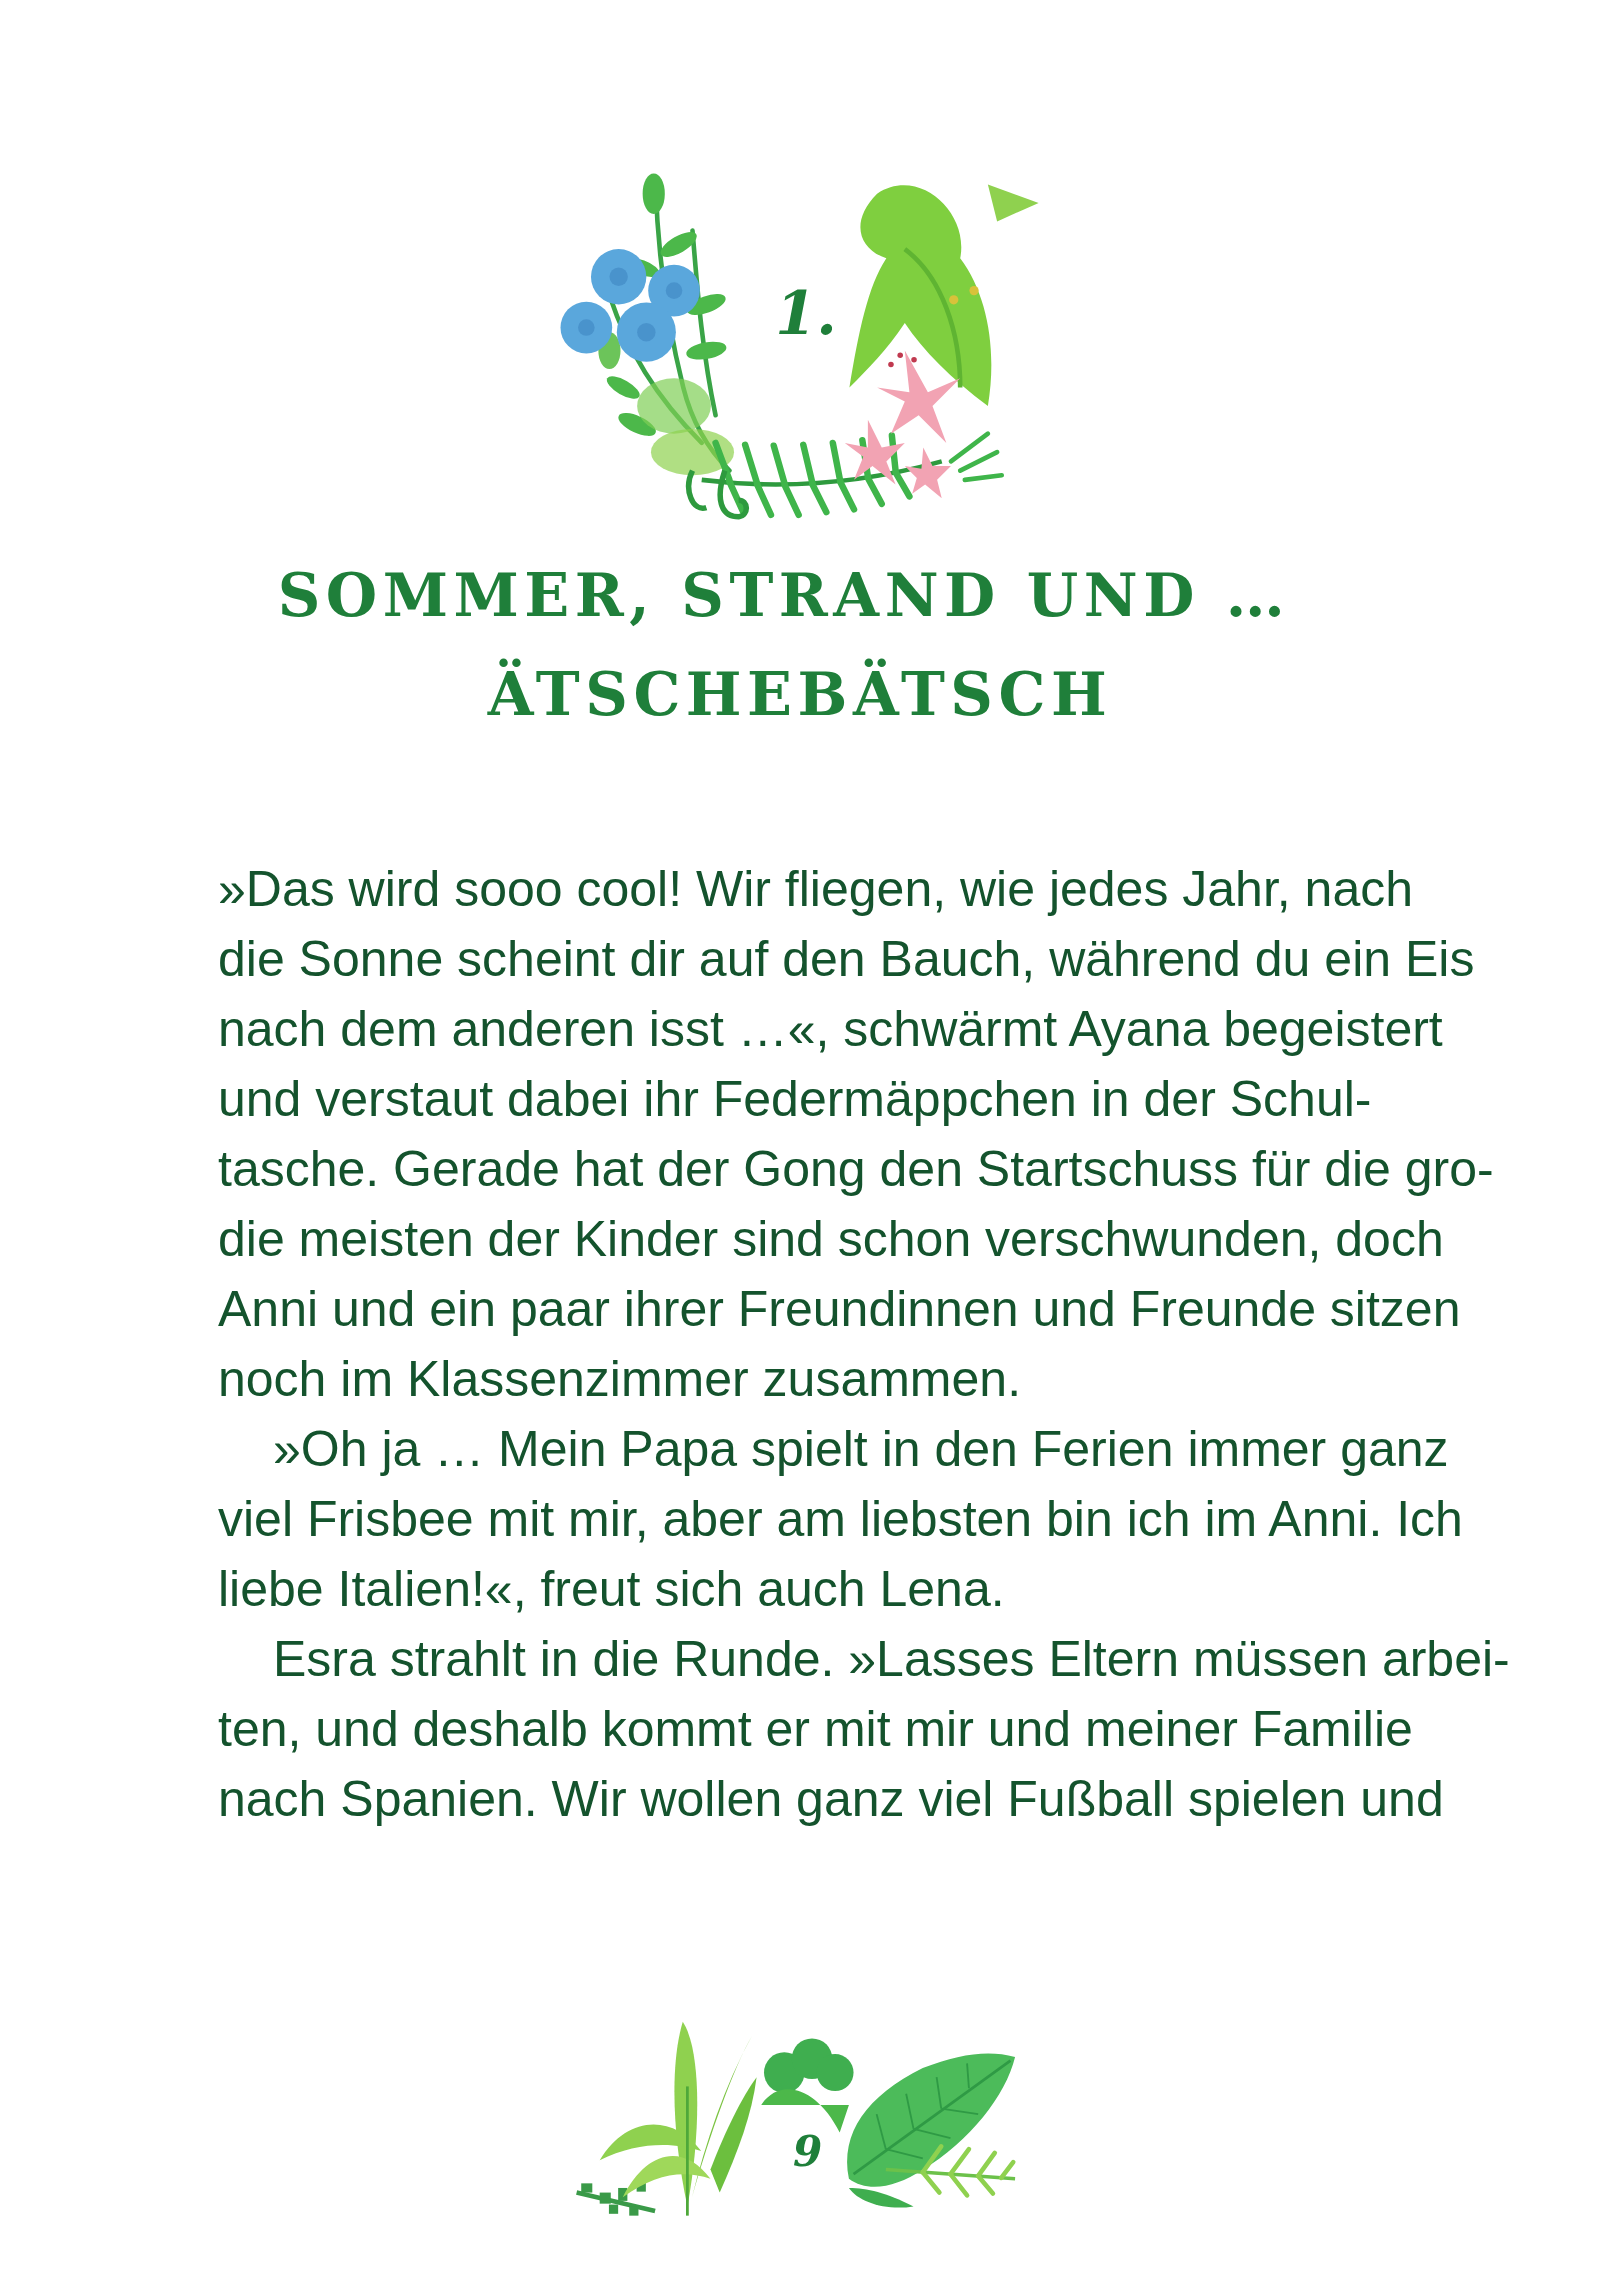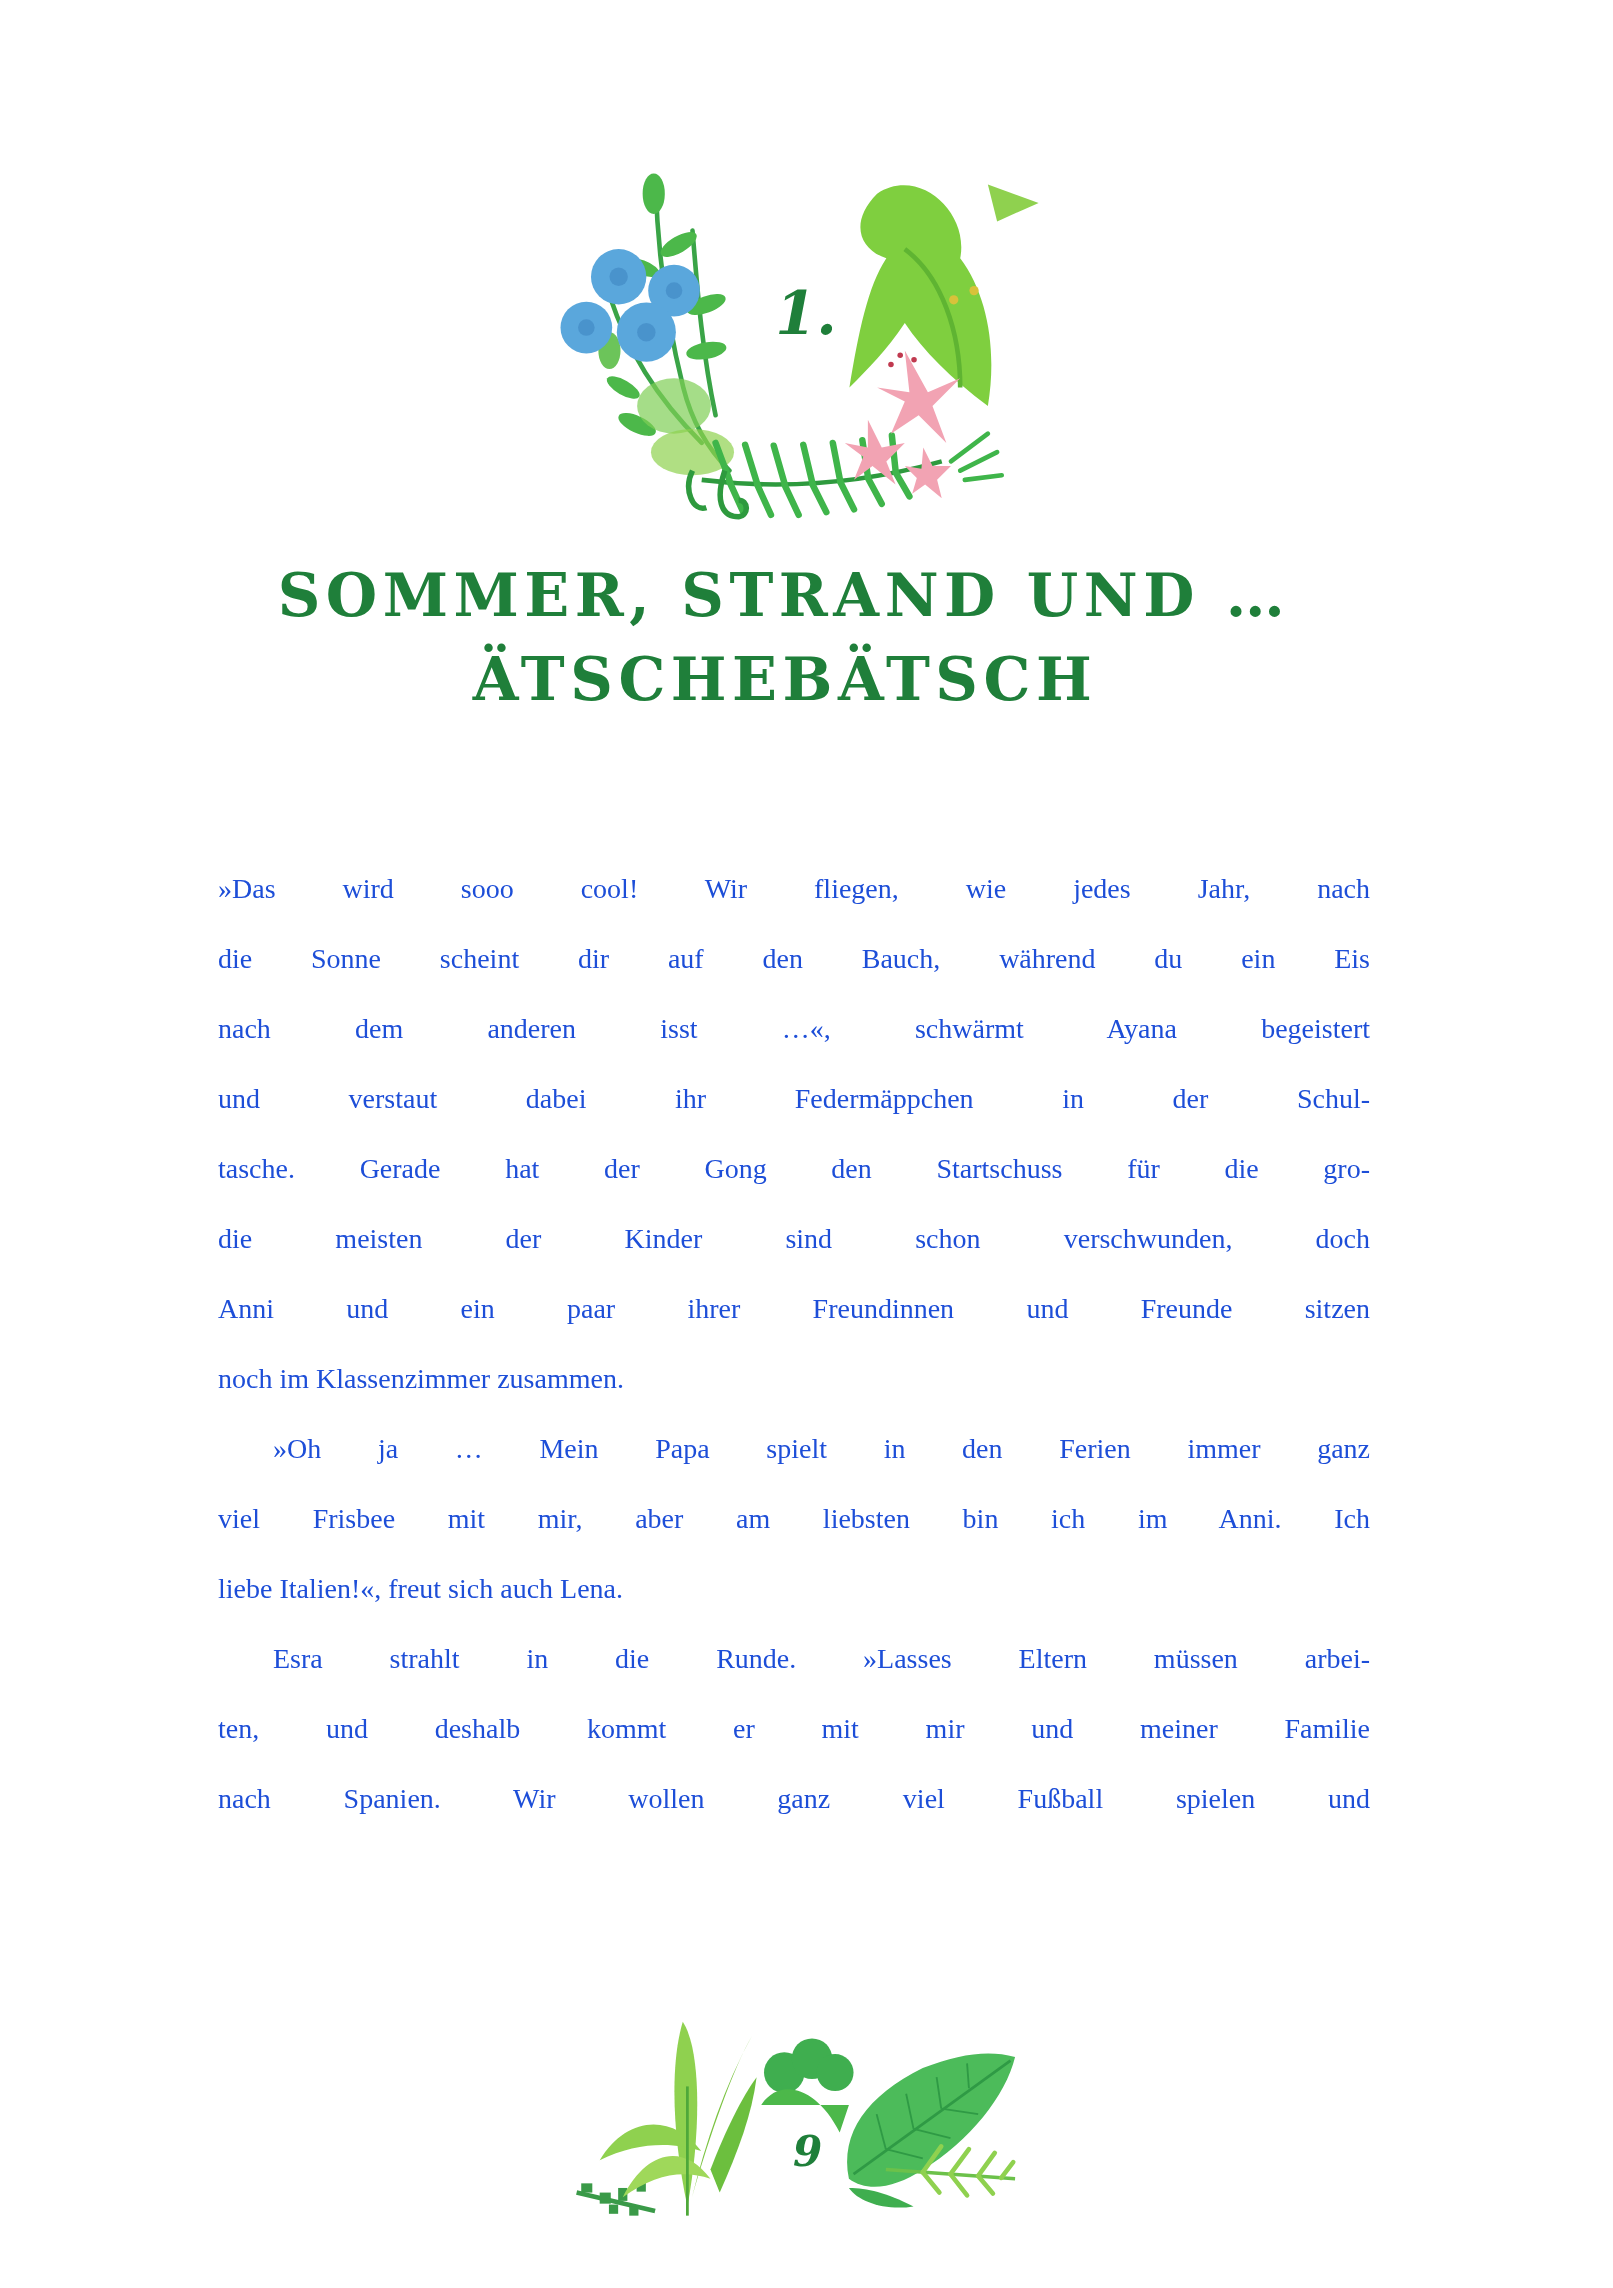--- a/index.html
+++ b/index.html
@@ -15,22 +15,22 @@
 
   
   .title { position:absolute; left:0; width:1568px; text-align:center;
            font-family:"DejaVu Serif", serif; font-weight:bold; color:var(--accent);
            letter-spacing:5.5px; }
   .title-line1 { top:559px; font-size:59px; line-height:74px; }
   .title-line2 { top:642px; font-size:59px; line-height:74px; }
 
   
   .body-text { position:absolute; left:218px; top:854px; width:1152px;
-               font-family:Liberation Serif, serif;
-               font-size:28px; line-height:70px; color:#1d4ed8; }
+               font-family:Liberation Sans, sans-serif;
+               font-size:50px; line-height:70px; color:#14532d; }
   .line { display:block; height:70px; white-space:nowrap; text-align:justify;
           text-align-last:justify; overflow:visible; }
   .line.last { text-align-last:left; text-align:center; }
   .line.indent { padding-left:55px; }
 
   
   .footer-orn { position:absolute; left:572px; top:1994px; width:480px; height:231px; }
   .page-num { position:absolute; left:775px; top:2119px; width:65px; text-align:center;
               font-family:"DejaVu Serif", serif; font-style:italic; font-weight:bold;
               font-size:42px; color:var(--accent); line-height:65px; }
@@ -116,21 +116,21 @@
     <g stroke="#3fb54a" stroke-width="5" stroke-linecap="round">
       <line x1="430" y1="320" x2="470" y2="290"></line>
         <line x1="440" y1="330" x2="480" y2="310"></line>
       <line x1="445" y1="340" x2="485" y2="335"></line>
     </g>
   </svg>
 
   <div class="chapter-num">1.</div>
 
   <h1 class="title title-line1" style="margin:0;">SOMMER, STRAND UND …</h1>
-  <h1 class="title title-line2" style="margin:1px;">ÄTSCHEBÄTSCH</h1>
+  <h1 class="title title-line2" style="margin:16px;">ÄTSCHEBÄTSCH</h1>
 
   <div class="body-text">
     <span class="line">»Das wird sooo cool! Wir fliegen, wie jedes Jahr, nach</span>
     <span class="line">die Sonne scheint dir auf den Bauch, während du ein Eis</span>
     <span class="line">nach dem anderen isst …«, schwärmt Ayana begeistert</span>
     <span class="line">und verstaut dabei ihr Federmäppchen in der Schul-</span>
     <span class="line">tasche. Gerade hat der Gong den Startschuss für die gro-</span>
     <span class="line">die meisten der Kinder sind schon verschwunden, doch</span>
     <span class="line">Anni und ein paar ihrer Freundinnen und Freunde sitzen</span>
     <span class="line last">noch im Klassenzimmer zusammen.</span>

